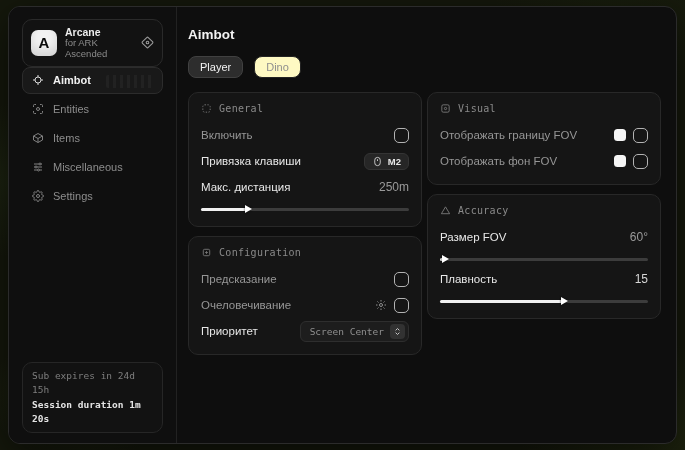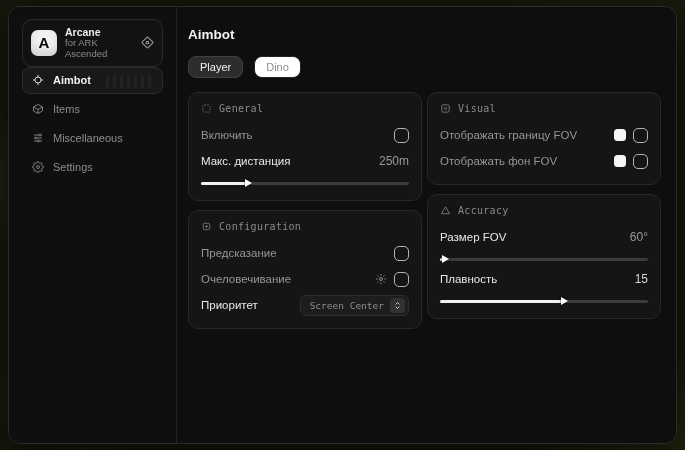--- a/index.html
+++ b/index.html
@@ -65,21 +65,21 @@
     background:#121212; line-height:1.5;
   }
   .subline1 { color:#7e7e7e; font-size:9.5px; font-family:"DejaVu Sans Mono", monospace; }
   .subline2 { color:#e4e4e4; font-size:9.5px; font-weight:bold; font-family:"DejaVu Sans Mono", monospace; }
   
   .main { flex:1; padding:16px 12px 12px 11px; display:flex; flex-direction:column; }
   .page-title { color:#f2f2f2; font-size:13.5px; font-weight:bold; margin:4px 0 14px 0; }
   .tabs { display:flex; gap:11px; margin-bottom:14px; }
   .tab {
     padding:4px 11px; border-radius:8px; font-size:11px; color:#8f8f8f;
-    background:#ffffff; border:1px solid #232323; cursor:pointer;
+    background:#fef9c3; border:1px solid #232323; cursor:pointer;
   }
   .tab.active { background:#2d2d2d; border-color:#414141; color:#f2f2f2; }
   .columns { display:flex; gap:11px; align-items:flex-start; }
   .col { display:flex; flex-direction:column; gap:9px; width:228px; }
   .card {
     width:234px; background:#151515; border:1px solid #282828;
     border-radius:10px; padding:10px 12px 12px 12px;
   }
   .card-head {
     display:flex; align-items:center; gap:7px; color:#8a8a8a;
@@ -165,20 +165,29 @@
             <circle cx="12" cy="12" r="6"></circle>
               <path d="M12 2v4M12 18v4M2 12h4M18 12h4"></path>
           </svg>
         </span>
         <span>Aimbot</span>
         <span class="ghostbars"></span>
       </div>
       <div class="nav-item">
         <span class="nicon">
           <svg width="12" height="12" viewBox="0 0 24 24" fill="none" stroke="currentColor" stroke-width="2">
+            <path d="M3 8V5a2 2 0 0 1 2-2h3M16 3h3a2 2 0 0 1 2 2v3M21 16v3a2 2 0 0 1-2 2h-3M8 21H5a2 2 0 0 1-2-2v-3"></path>
+            <circle cx="12" cy="12" r="3"></circle>
+          </svg>
+        </span>
+        <span>Entities</span>
+      </div>
+      <div class="nav-item">
+        <span class="nicon">
+          <svg width="12" height="12" viewBox="0 0 24 24" fill="none" stroke="currentColor" stroke-width="2">
             <path d="M21 8l-9-5-9 5v8l9 5 9-5V8z"></path>
               <path d="M3 8l9 5 9-5M12 13v8"></path>
           </svg>
         </span>
         <span>Items</span>
       </div>
       <div class="nav-item">
         <span class="nicon">
           <svg width="12" height="12" viewBox="0 0 24 24" fill="none" stroke="currentColor" stroke-width="2">
             <path d="M4 6h10M18 6h2M4 12h2M10 12h10M4 18h7M15 18h5"></path>
@@ -195,20 +204,24 @@
             <circle cx="12" cy="12" r="3"></circle>
             <path d="M19.4 15a1.7 1.7 0 0 0 .34 1.87l.06.06a2 2 0 1 1-2.83 2.83l-.06-.06a1.7 1.7 0 0 0-1.87-.34 1.7 1.7 0 0 0-1 1.51V21a2 2 0 1 1-4 0v-.09a1.7 1.7 0 0 0-1-1.51 1.7 1.7 0 0 0-1.87.34l-.06.06a2 2 0 1 1-2.83-2.83l.06-.06a1.7 1.7 0 0 0 .34-1.87 1.7 1.7 0 0 0-1.51-1H3a2 2 0 1 1 0-4h.09a1.7 1.7 0 0 0 1.51-1 1.7 1.7 0 0 0-.34-1.87l-.06-.06a2 2 0 1 1 2.83-2.83l.06.06a1.7 1.7 0 0 0 1.87.34h0a1.7 1.7 0 0 0 1-1.51V3a2 2 0 1 1 4 0v.09a1.7 1.7 0 0 0 1 1.51h0a1.7 1.7 0 0 0 1.87-.34l.06-.06a2 2 0 1 1 2.83 2.83l-.06.06a1.7 1.7 0 0 0-.34 1.87v0a1.7 1.7 0 0 0 1.51 1H21a2 2 0 1 1 0 4h-.09a1.7 1.7 0 0 0-1.51 1z"></path>
           </svg>
         </span>
         <span>Settings</span>
       </div>
     </div>
 
     <div class="flexspace"></div>
 
+    <div class="subbox">
+      <div class="subline1">Sub expires in 24d 15h</div>
+      <div class="subline2">Session duration 1m 20s</div>
+    </div>
   </div>
 
   <div class="main">
     <div class="page-title">Aimbot</div>
 
     <div class="tabs">
       <div class="tab active">Player</div>
       <div class="tab">Dino</div>
     </div>
 
@@ -221,20 +234,32 @@
             <span class="cicon">
               <svg width="11" height="11" viewBox="0 0 24 24" fill="none" stroke="currentColor" stroke-width="2" stroke-dasharray="3 3">
                 <rect x="4" y="4" width="16" height="16" rx="4"></rect>
               </svg>
             </span>
             <span>General</span>
           </div>
           <div class="row">
             <span class="lbl dim">Включить</span>
             <span class="checkbox"></span>
+          </div>
+          <div class="row">
+            <span class="lbl">Привязка клавиши</span>
+            <span class="keybind">
+              <span class="micon">
+                <svg width="11" height="11" viewBox="0 0 24 24" fill="none" stroke="currentColor" stroke-width="2">
+                  <rect x="6" y="3" width="12" height="18" rx="6"></rect>
+                    <path d="M12 7v4"></path>
+                </svg>
+              </span>
+              <span>M2</span>
+            </span>
           </div>
           <div class="row">
             <span class="lbl">Макс. дистанция</span>
             <span class="val">250m</span>
           </div>
           <div class="slider">
             <div class="track"></div>
             <div class="fill" style="width: 22%;"></div>
             <div class="thumb" style="left: 22%;"></div>
           </div>

